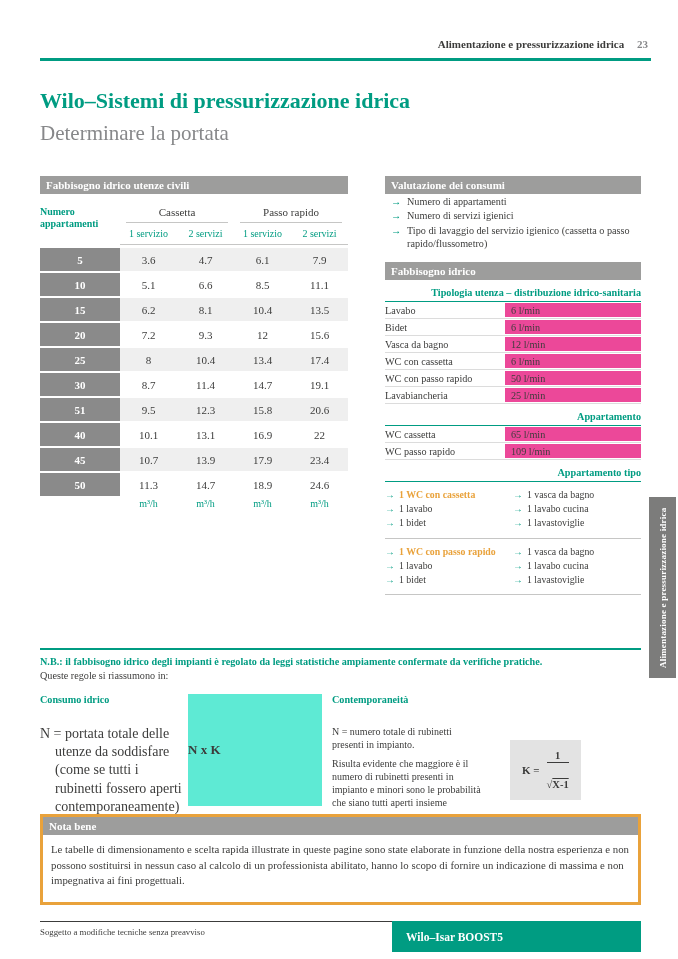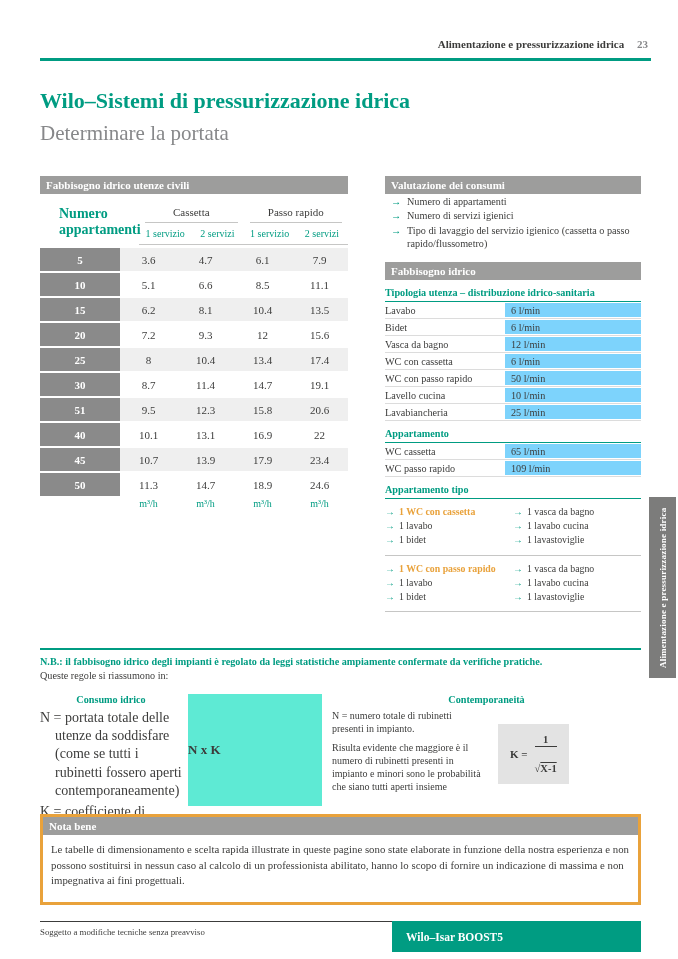--- a/index.html
+++ b/index.html
@@ -35,22 +35,22 @@
     background: #9D9D9C; color: #fff;
     font-weight: bold; font-size: 11px;
     padding: 3px 6px;
   }
   .arrow { color: #009C82; font-weight: bold; flex: none; width: 16px; }
   
   .left-table { position: absolute; left: 40px; top: 176px; width: 308px; }
   .thead { display: flex; }
   .col-apartments {
     width: 80px; flex: none;
-    color: #009C82; font-weight: bold; font-size: 14px;
-    padding: 12px 6px 0 0; line-height: 1.15; margin-left: 19px;
+    color: #009C82; font-weight: bold; font-size: 10px;
+    padding: 12px 6px 0 0; line-height: 1.15;
   }
   .thead-right { flex: 1; }
   .group-row { display: flex; padding-top: 12px; }
   .group {
     flex: 1; margin: 0 6px; text-align: center;
     font-size: 11px; color: #3C3C3B; padding-bottom: 4px;
     border-bottom: 1px solid #C6C6C5;
   }
   .sub-row { display: flex; padding: 5px 0 5px; border-bottom: 1px solid #C6C6C5; }
   .sub { width: 25%; text-align: center; color: #009C82; font-size: 10px; }
@@ -72,52 +72,52 @@
   
   .right-col { position: absolute; left: 385px; top: 176px; width: 256px; }
   .teal-intro {
     color: #009C82; font-weight: bold; font-size: 10.2px;
     line-height: 1.3; margin: 6px 0 5px;
   }
   .bullet { display: flex; font-size: 10.2px; line-height: 1.3; margin: 1px 0; padding-left: 6px; }
   .bar-2 { margin-top: 12px; }
   .sub-head {
     color: #009C82; font-weight: bold; font-size: 10.2px;
-    padding: 7px 0 3px; border-bottom: 1px solid #009C82;
+    padding: 7px 0 3px; border-bottom: 1px solid #009C82; text-align: right;
   }
   .vrow {
     display: flex; align-items: stretch; height: 17px;
     border-bottom: 1px solid #DCDCDC; font-size: 10.2px;
   }
   .vlabel { flex: 1; display: flex; align-items: center; }
-  .vval { width: 136px; flex: none; background: #7dd3fc; display: flex; align-items: center; padding-left: 6px; margin: 1px 0; }
+  .vval { width: 136px; flex: none; background: #ec4899; display: flex; align-items: center; padding-left: 6px; margin: 1px 0; }
   .type-group { display: flex; border-bottom: 1px solid #C6C6C5; padding: 5px 0 6px; }
   .type-col { width: 50%; }
   .type-item { display: flex; font-size: 9.8px; line-height: 1.25; margin: 2px 0; }
   .type-item .arrow { width: 14px; }
   .type-item.hl .t-text { color: #E9A23B; font-weight: bold; }
   
   .nb {
     position: absolute; left: 40px; top: 648px; width: 601px;
     border-top: 2px solid #009C82; padding-top: 5px;
     font-size: 10.2px; line-height: 1.35;
   }
   .nb-bold { color: #009C82; font-weight: bold; }
   
   .formula-section { position: absolute; left: 40px; top: 694px; width: 601px; height: 112px; display: flex; }
   .f-left { width: 148px; flex: none; padding-right: 6px; }
-  .f-head { color: #009C82; font-weight: bold; font-size: 10.2px; margin-bottom: 4px; text-align: center; }
+  .f-head { color: #009C82; font-weight: bold; font-size: 10.2px; margin-bottom: 20px; }
   .f-left p { font-size: 14px; line-height: 1.3; margin: 0 0 3px; padding-left: 15px; text-indent: -15px; }
   .f-mid {
     width: 134px; flex: none; background: #5eead4;
     display: flex; align-items: center; padding-left: 0;
     font-weight: bold; font-size: 13px;
   }
   .f-right { flex: 1; padding-left: 10px; }
-  .f-right-body { display: flex; }
+  .f-right-body { display: flex; gap: 12px; }
   .f-text { width: 152px; flex: none; font-size: 10px; line-height: 1.3; }
   .f-text p { margin: 0 0 6px; }
   .f-box {
     background: #E3E3E3; align-self: center; margin-left: 14px;
     padding: 10px 12px; display: flex; align-items: center; gap: 7px;
     font-size: 11px; font-weight: bold;
   }
   .fraction { display: inline-block; text-align: center; font-size: 10.5px; font-weight: bold; }
   .fraction .num { display: block; border-bottom: 1px solid #3C3C3B; padding: 0 8px 1px; }
   .fraction .den { display: block; padding-top: 16px; }
@@ -292,24 +292,20 @@
     </div>
     <div class="vrow">
       <span class="vlabel">WC con cassetta</span>
       <span class="vval">6 l/min</span>
     </div>
     <div class="vrow">
       <span class="vlabel">WC con passo rapido</span>
       <span class="vval">50 l/min</span>
     </div>
     <div class="vrow">
-      <span class="vlabel">Lavello cucina</span>
-      <span class="vval">10 l/min</span>
-    </div>
-    <div class="vrow">
       <span class="vlabel">Lavabiancheria</span>
       <span class="vval">25 l/min</span>
     </div>
 
     <div class="sub-head">Appartamento</div>
     <div class="vrow">
       <span class="vlabel">WC cassetta</span>
       <span class="vval">65 l/min</span>
     </div>
     <div class="vrow">

